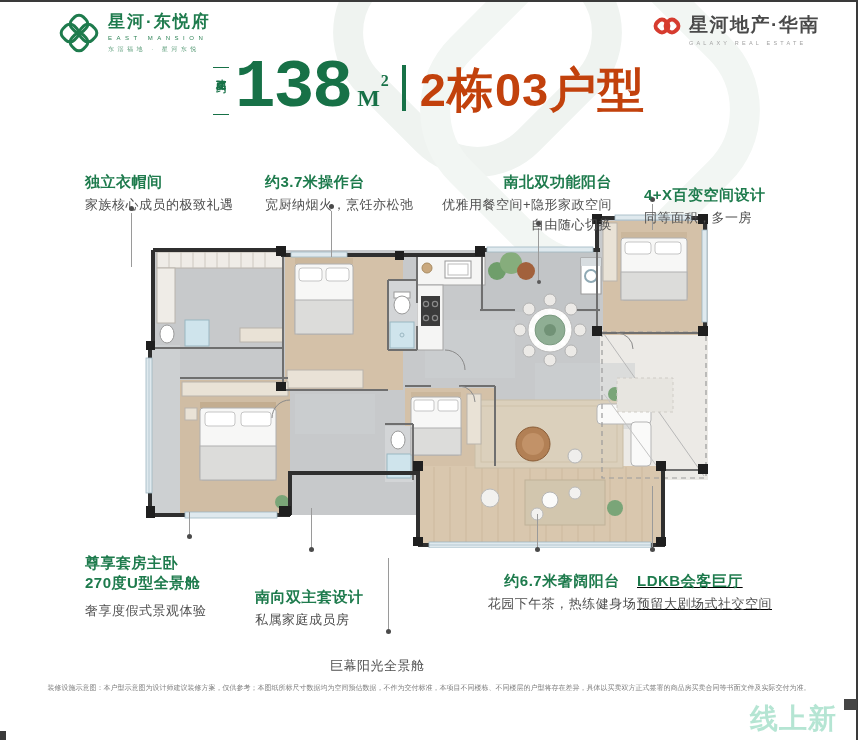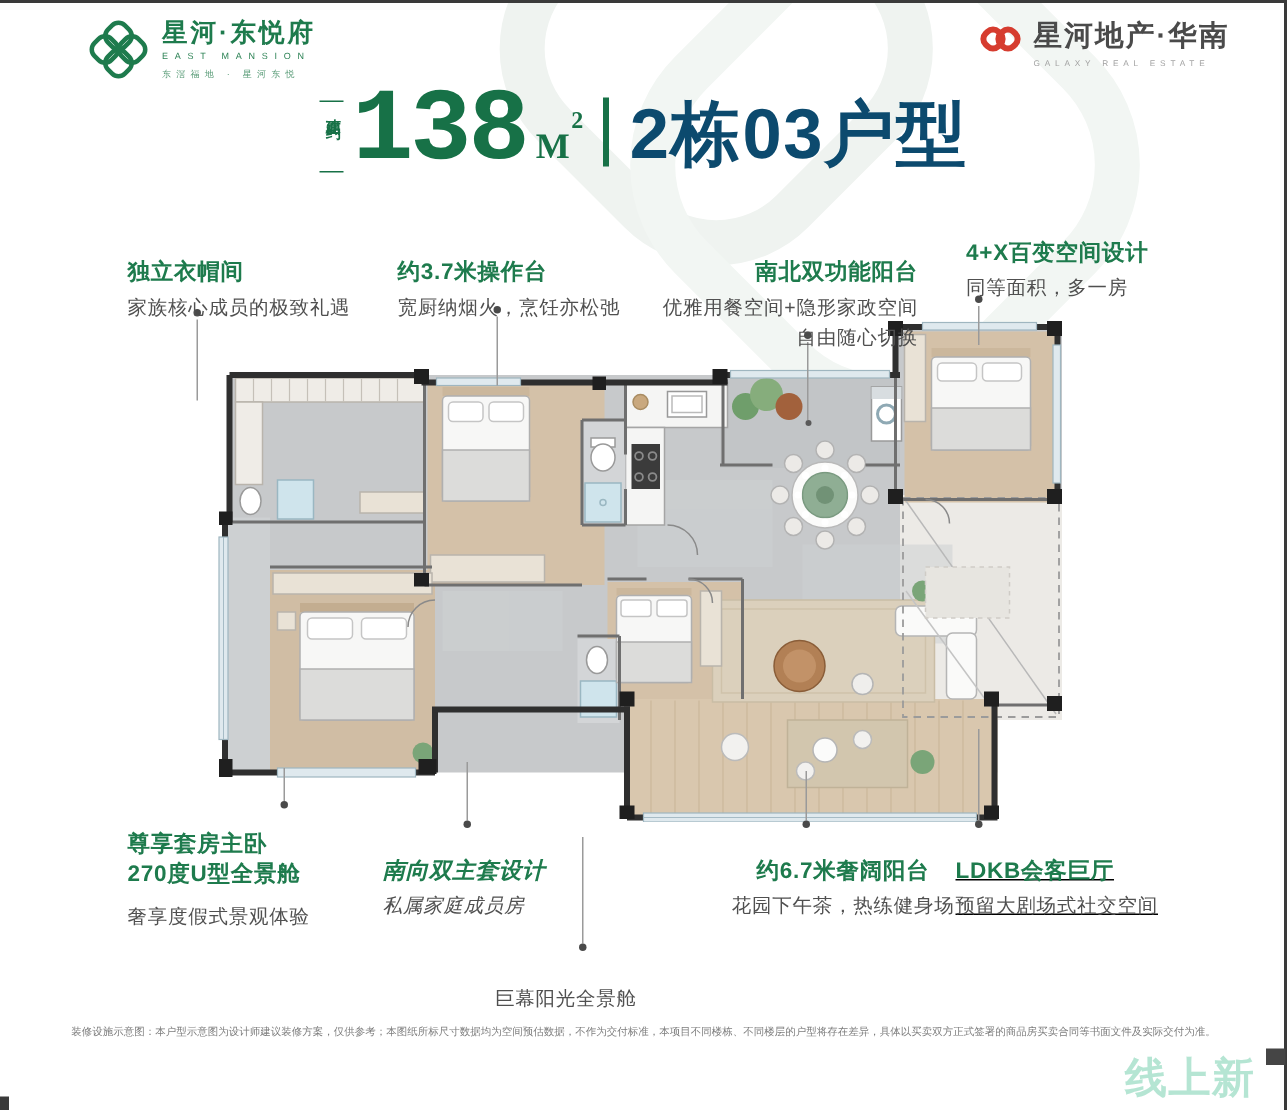--- a/index.html
+++ b/index.html
@@ -28,21 +28,21 @@
   .t-bracket{writing-mode:vertical-rl;font-size:10px;font-weight:700;color:#177147;
     letter-spacing:2px;border-top:1.5px solid #177147;border-bottom:1.5px solid #177147;
     padding:3px 1px;height:40px;box-sizing:content-box;align-self:center;margin-top:6px;}
   .t-num{font-family:Liberation Mono, monospace;font-size:68px;font-weight:600;
     color:#177147;letter-spacing:-2px;line-height:.95;}
   .t-unit{font-family:"Liberation Serif","DejaVu Serif",serif;font-size:24px;font-weight:600;
     color:#177147;}
   .t-sup{font-family:"Liberation Serif","DejaVu Serif",serif;font-size:16px;position:relative;
     top:-20px;left:1px;color:#177147;}
   .t-div{width:4px;height:46px;background:#177147;align-self:center;margin:0 8px;}
-  .t-suffix{font-size:47px;font-weight:800;color:#0c4a6e;letter-spacing:1px;line-height:1;}
+  .t-suffix{font-size:47px;font-weight:800;color:#c2410c;letter-spacing:1px;line-height:1;}
   
   .callout{position:absolute;z-index:3;margin-top:15px;}
   .callout .t{font-size:15px;font-weight:700;color:#1e7b4d;line-height:1.35;letter-spacing:.5px;}
   .callout .d{font-size:13px;color:#505050;line-height:1.5;margin-top:3px;letter-spacing:.5px;}
   .callout .d2{font-size:13px;color:#505050;line-height:1.5;letter-spacing:.5px;}
   .lead{position:absolute;width:1px;background:#9a9a9a;z-index:2;}
   .ldot{position:absolute;width:5px;height:5px;border-radius:50%;background:#4a4a4a;z-index:2;}
   .ldot.sm{width:4px;height:4px;background:#5a5a5a;}
   
   .disclaimer{position:absolute;left:0;right:0;top:683px;text-align:center;font-size:7px;
@@ -108,31 +108,31 @@
     </div>
     <div class="callout" style="left:265px;top:157px;">
       <div class="t">约3.7米操作台</div>
       <div class="d">宽厨纳烟火，烹饪亦松弛</div>
     </div>
     <div class="callout" style="right:246px;top:157px;text-align:right;">
       <div class="t">南北双功能阳台</div>
       <div class="d">优雅用餐空间+隐形家政空间</div>
       <div class="d2">自由随心切换</div>
     </div>
-    <div class="callout" style="left:644px;top:144px;">
+    <div class="callout" style="left:644px;top:170px;">
       <div class="t">4+X百变空间设计</div>
       <div class="d">同等面积，多一房</div>
     </div>
 
     <div class="callout" style="left:85px;top:538px;">
       <div class="t">尊享套房主卧</div>
       <div class="t">270度U型全景舱</div>
       <div class="d" style="margin-top:7px;">奢享度假式景观体验</div>
     </div>
-    <div class="callout" style="left:255px;top:556px;font-style:italic;">
+    <div class="callout" style="left:255px;top:572px;">
       <div class="t">南向双主套设计</div>
       <div class="d">私属家庭成员房</div>
     </div>
     <div class="callout" style="left:472px;top:556px;width:180px;text-align:center;">
       <div class="t">约6.7米奢阔阳台</div>
       <div class="d">花园下午茶，热练健身场</div>
     </div>
     <div class="callout" style="left:637px;top:556px;text-decoration:underline;">
       <div class="t">LDKB会客巨厅</div>
       <div class="d">预留大剧场式社交空间</div>

